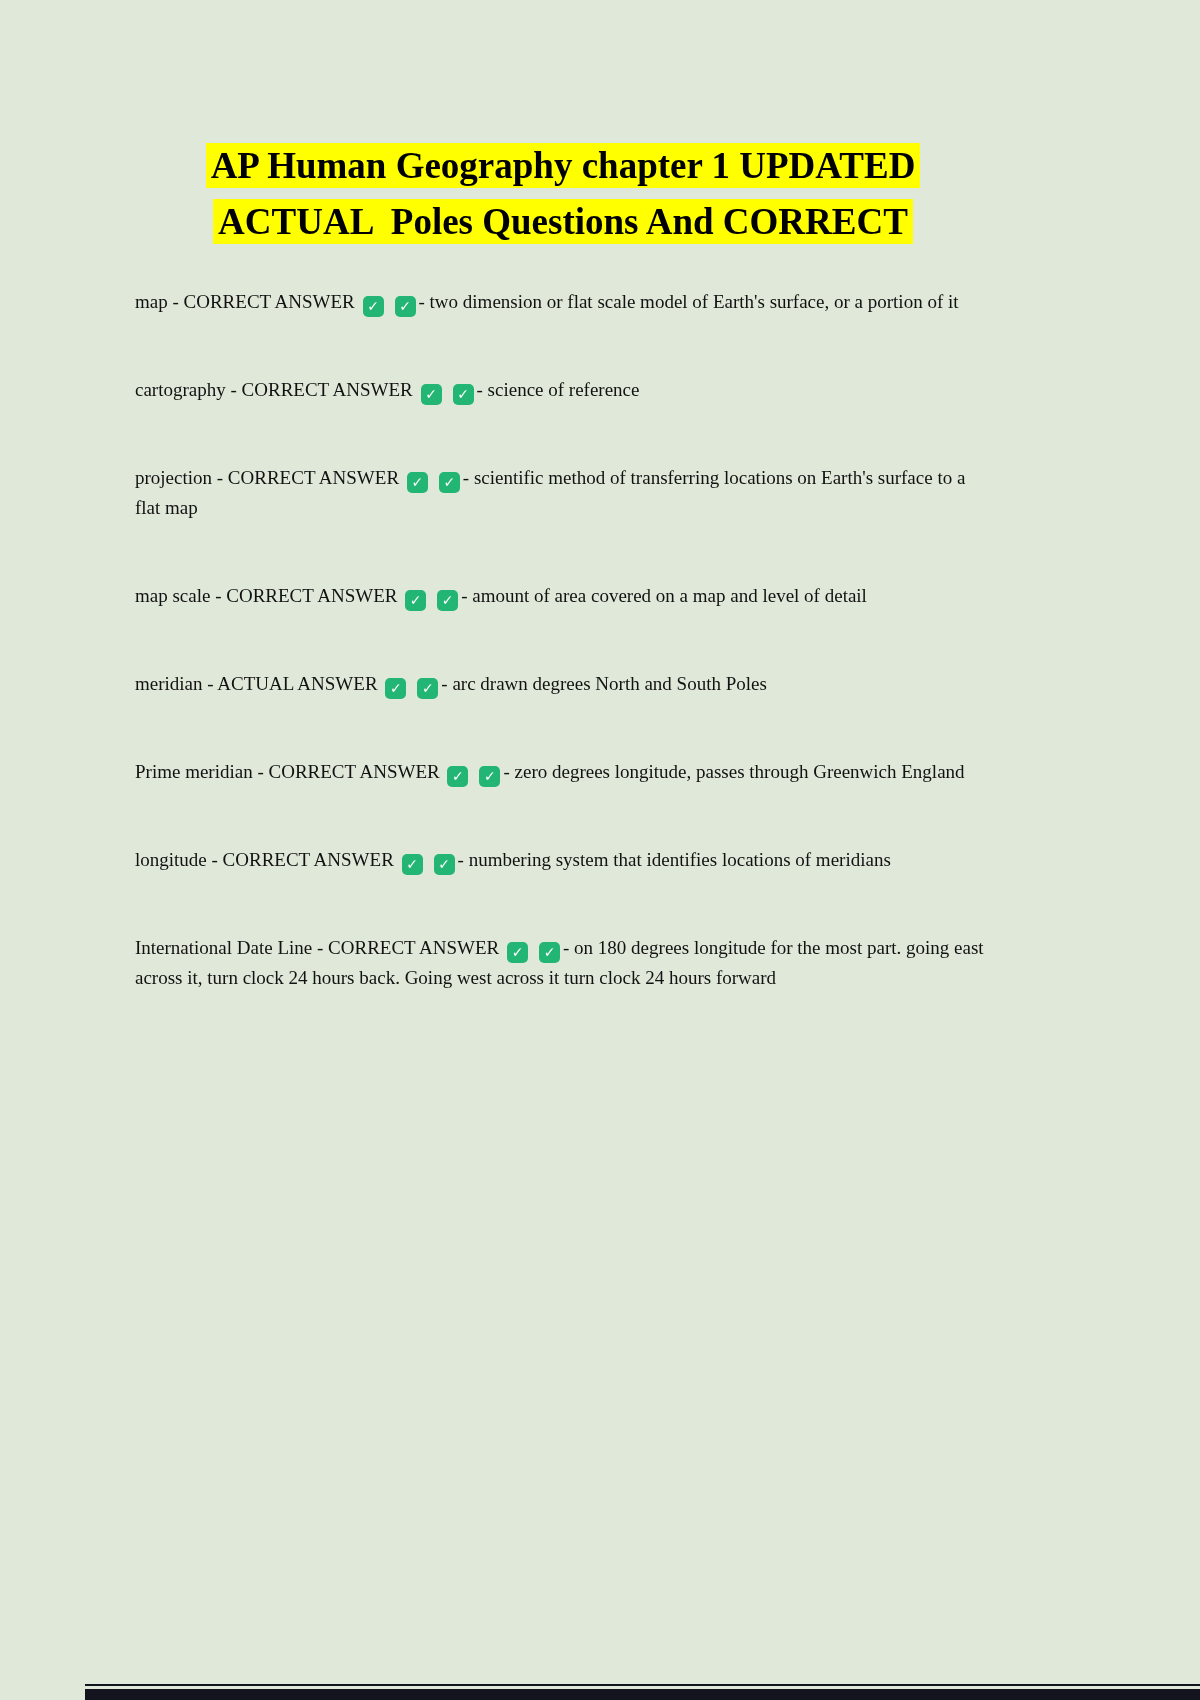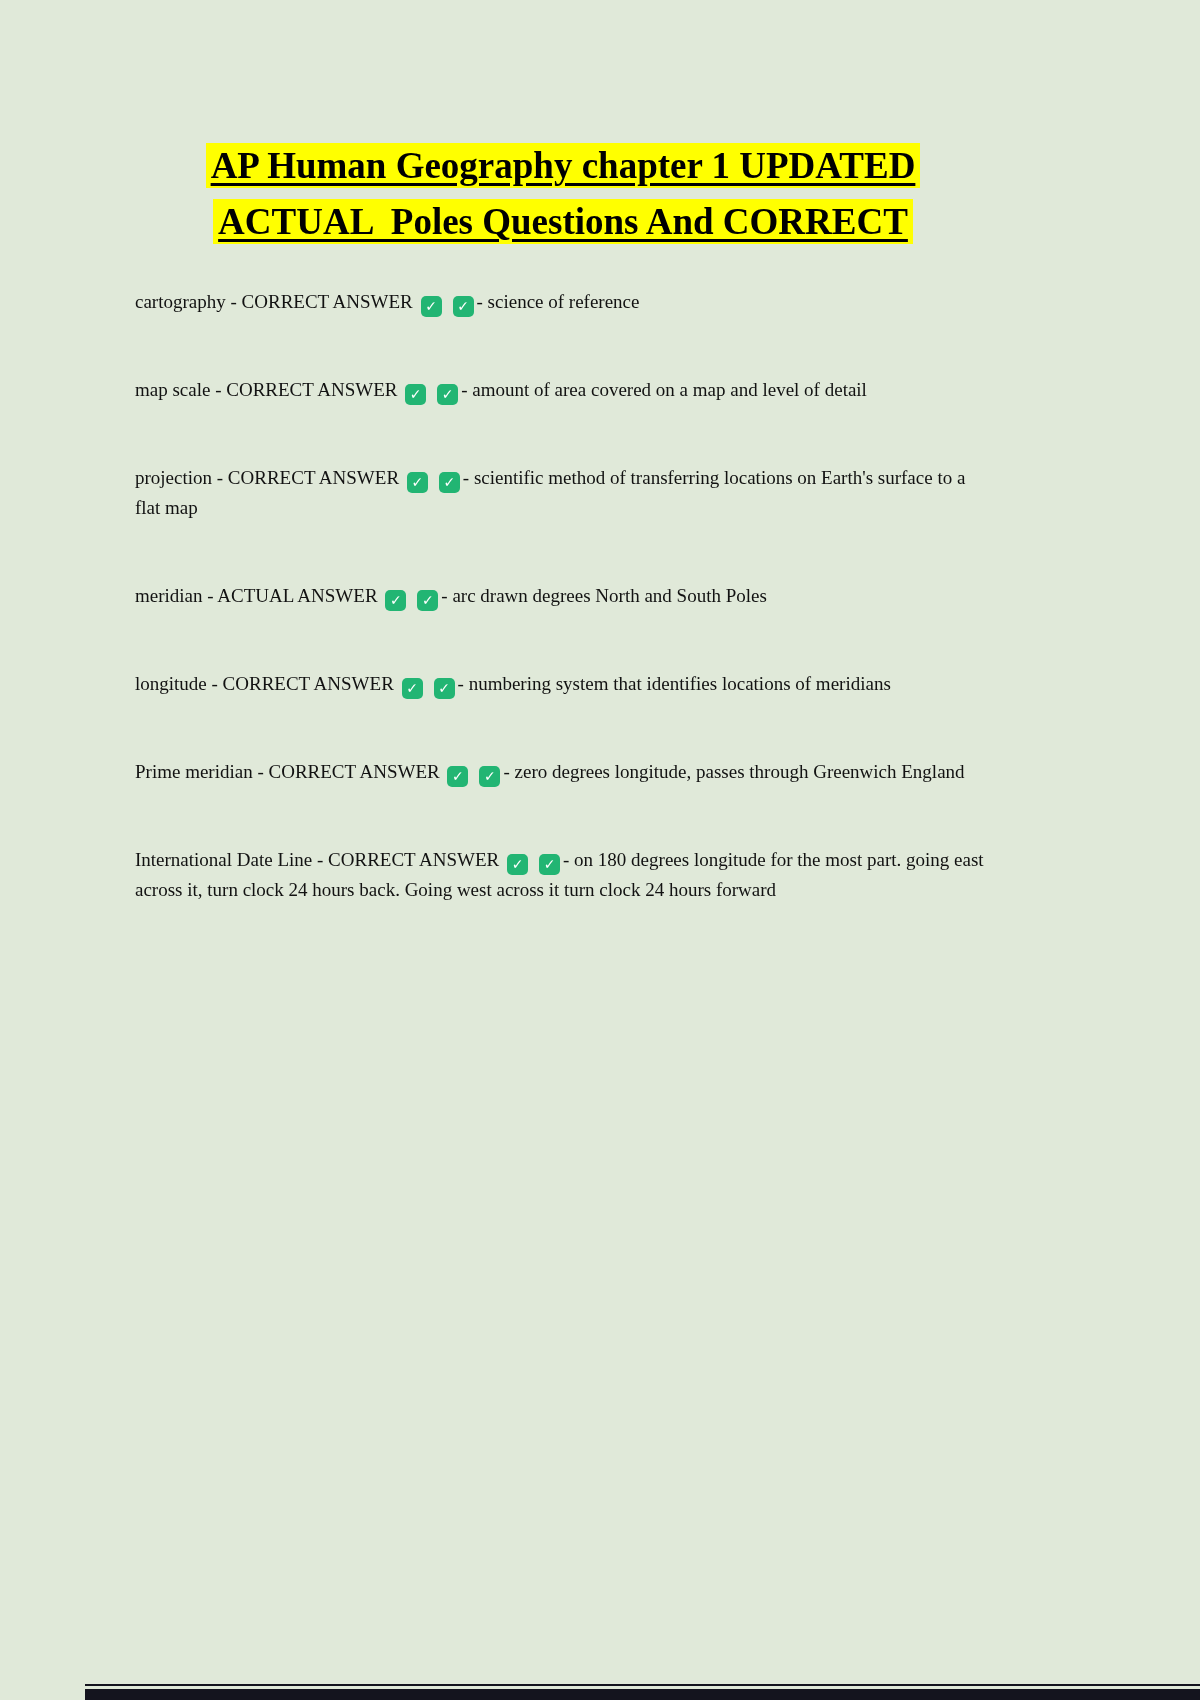--- a/index.html
+++ b/index.html
@@ -30,21 +30,20 @@
     text-align: center;
     font-weight: bold;
     font-size: 37px;
     line-height: 55px;
     color: #000;
   }
 
   .doc-title .title-line {
     display: inline;
     background: #ffff00;
-    text-decoration: underline;
     text-decoration-thickness: 3px;
     text-underline-offset: 5px;
     padding: 2px 5px;
     white-space: pre-wrap;
     box-decoration-break: clone;
     -webkit-box-decoration-break: clone;
   }
 
   .doc-title .title-row {
     display: block;
@@ -101,32 +100,33 @@
 <body>
 
 <div class="content">
 
   <h1 class="doc-title">
     <span class="title-row"><span class="title-line">AP Human Geography chapter 1 UPDATED</span></span>
     <span class="title-row"><span class="title-line">ACTUAL  Poles Questions And CORRECT</span></span>
   </h1>
 
   <div class="entries">
+  <p class="entry"><span>map - CORRECT ANSWER</span> <span class="check">✓</span><span class="check">✓</span><span>- two dimension or flat scale model of Earth's surface, or a portion of it</span></p>
 
   <p class="entry"><span>cartography - CORRECT ANSWER</span> <span class="check">✓</span><span class="check">✓</span><span>- science of reference</span></p>
 
+  <p class="entry"><span>projection - CORRECT ANSWER</span> <span class="check">✓</span><span class="check">✓</span><span>- scientific method of transferring locations on Earth's surface to a flat map</span></p>
+
   <p class="entry"><span>map scale - CORRECT ANSWER</span> <span class="check">✓</span><span class="check">✓</span><span>- amount of area covered on a map and level of detail</span></p>
-
-  <p class="entry"><span>projection - CORRECT ANSWER</span> <span class="check">✓</span><span class="check">✓</span><span>- scientific method of transferring locations on Earth's surface to a flat map</span></p>
 
   <p class="entry"><span>meridian - ACTUAL ANSWER</span> <span class="check">✓</span><span class="check">✓</span><span>- arc drawn degrees North and South Poles</span></p>
 
+  <p class="entry"><span>Prime meridian - CORRECT ANSWER</span> <span class="check">✓</span><span class="check">✓</span><span>- zero degrees longitude, passes through Greenwich England</span></p>
+
   <p class="entry"><span>longitude - CORRECT ANSWER</span> <span class="check">✓</span><span class="check">✓</span><span>- numbering system that identifies locations of meridians</span></p>
-
-  <p class="entry"><span>Prime meridian - CORRECT ANSWER</span> <span class="check">✓</span><span class="check">✓</span><span>- zero degrees longitude, passes through Greenwich England</span></p>
 
   <p class="entry"><span>International Date Line - CORRECT ANSWER</span> <span class="check">✓</span><span class="check">✓</span><span>- on 180 degrees longitude for the most part. going east across it, turn clock 24 hours back. Going west across it turn clock 24 hours forward</span></p>
 
 </div>
 
 </div>
 
 <div class="footer-bar">
   <div class="footer-line"></div>
   <div class="footer-block"></div>

